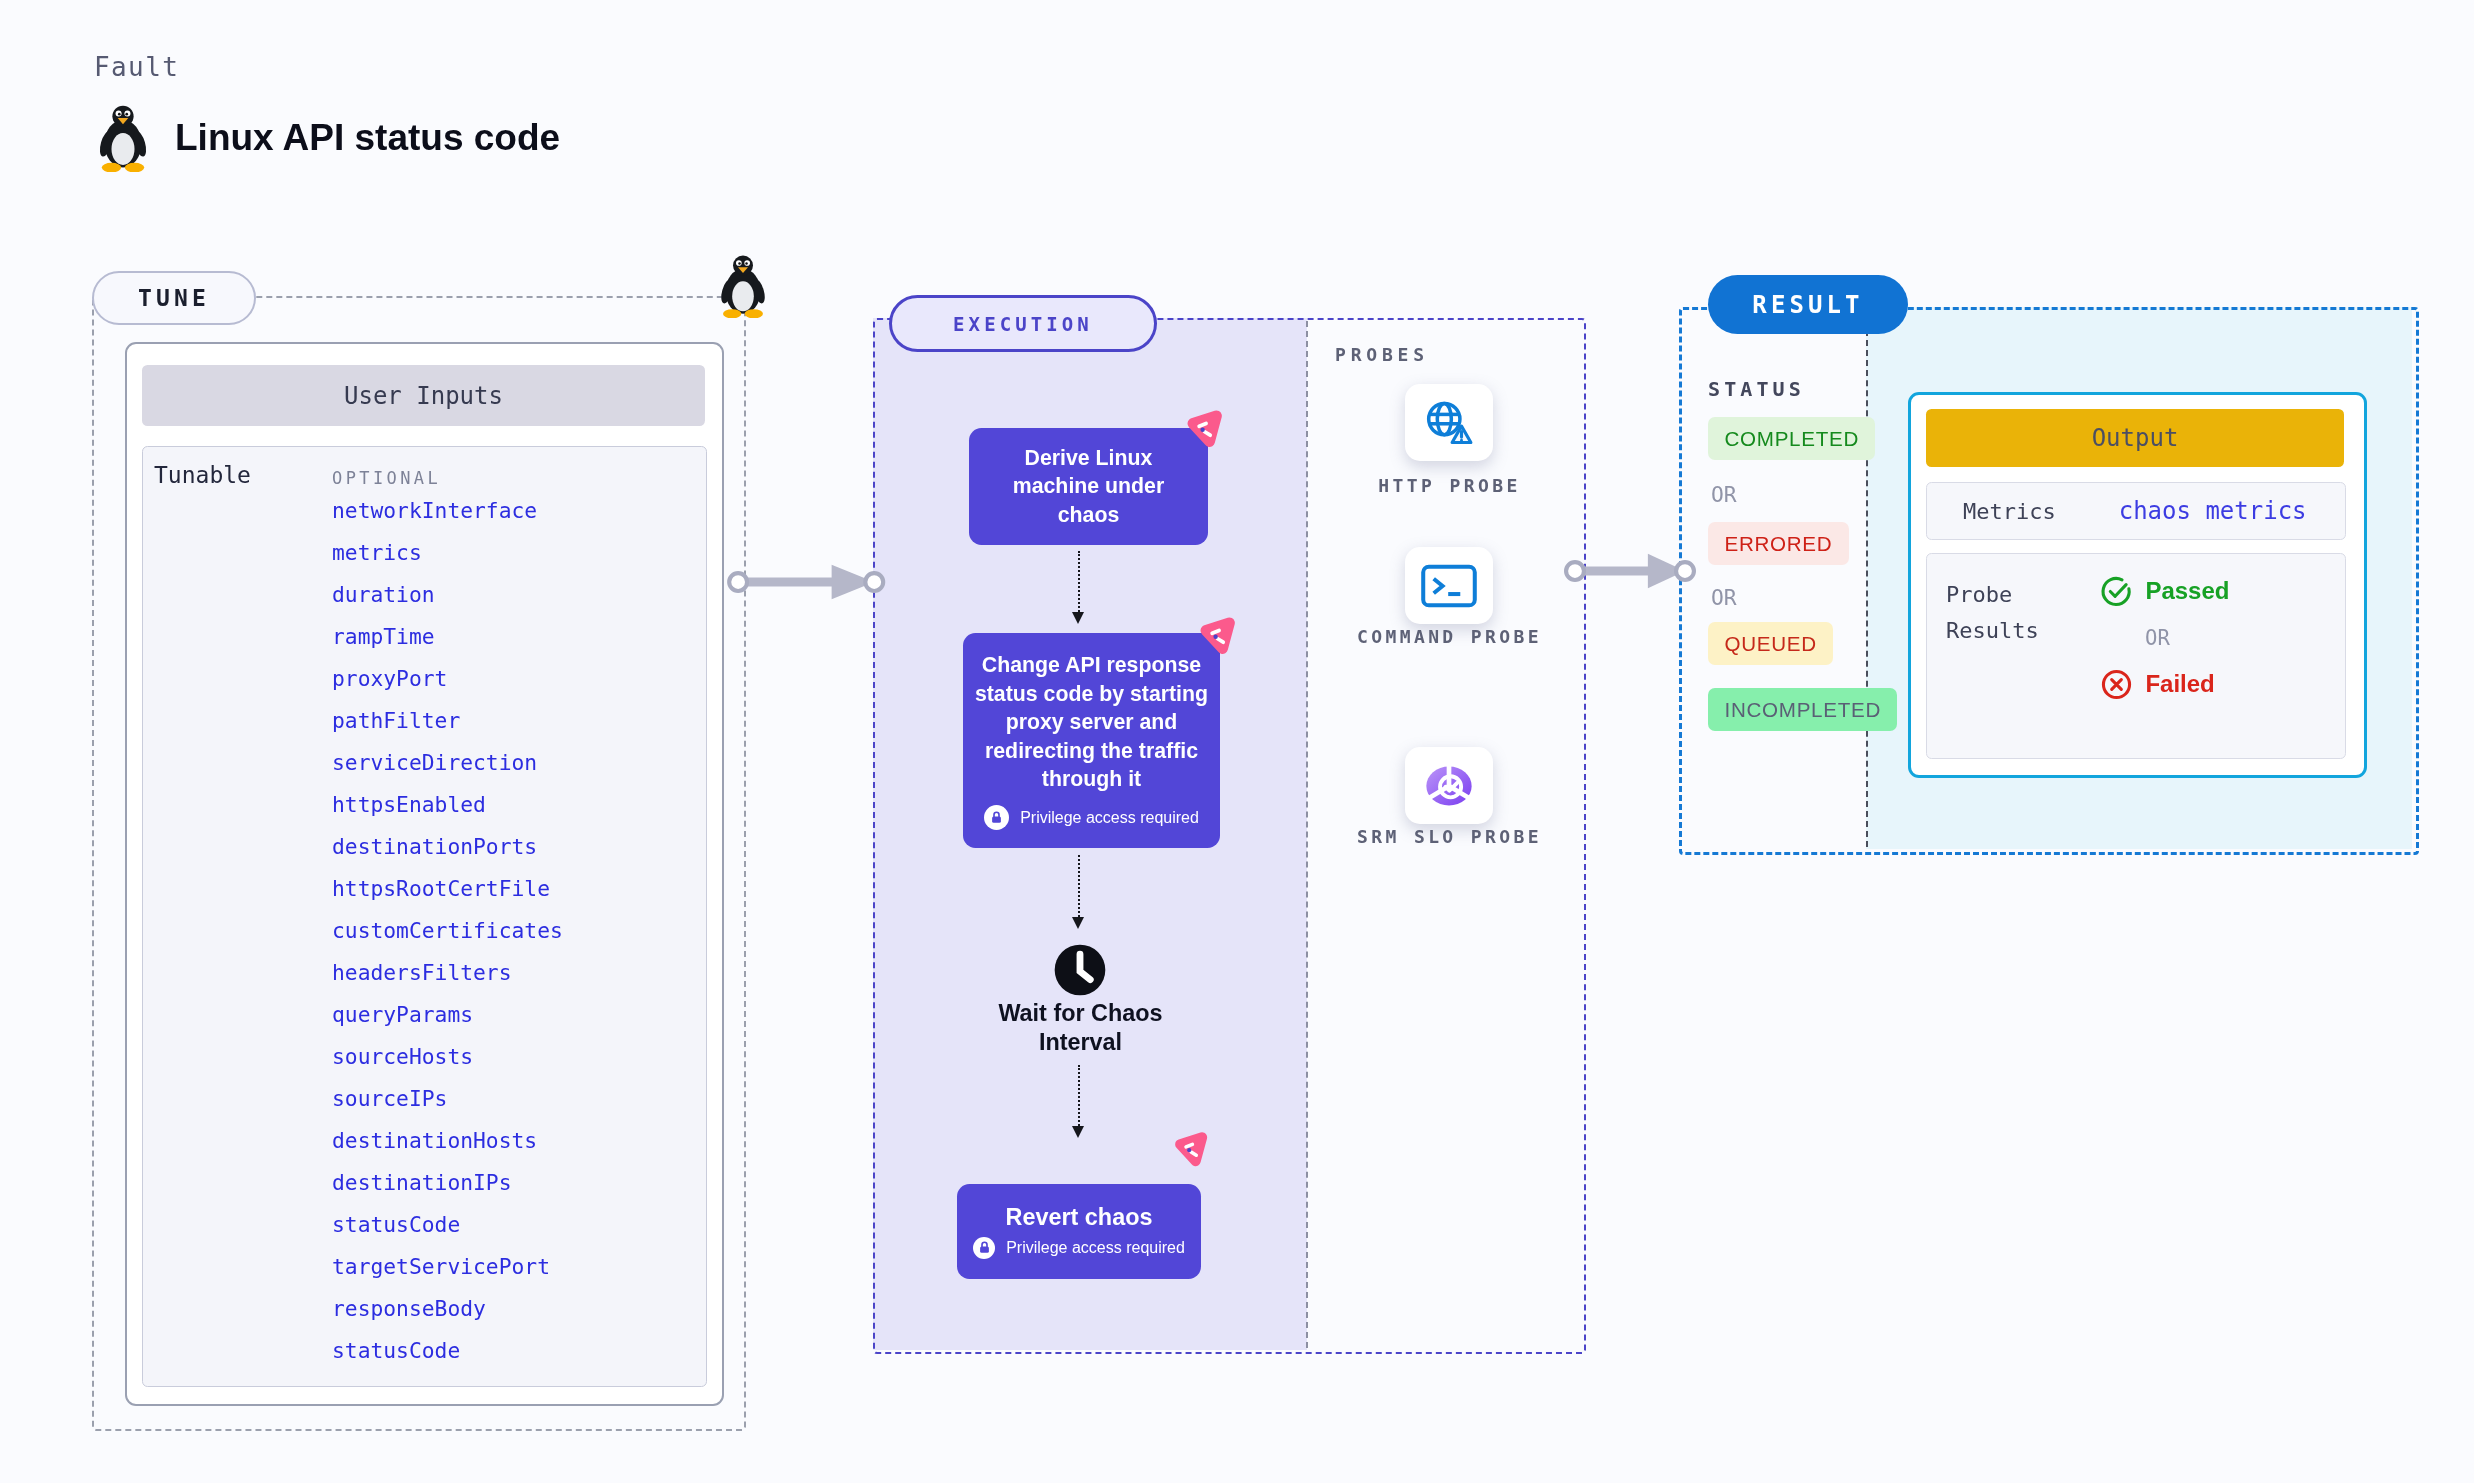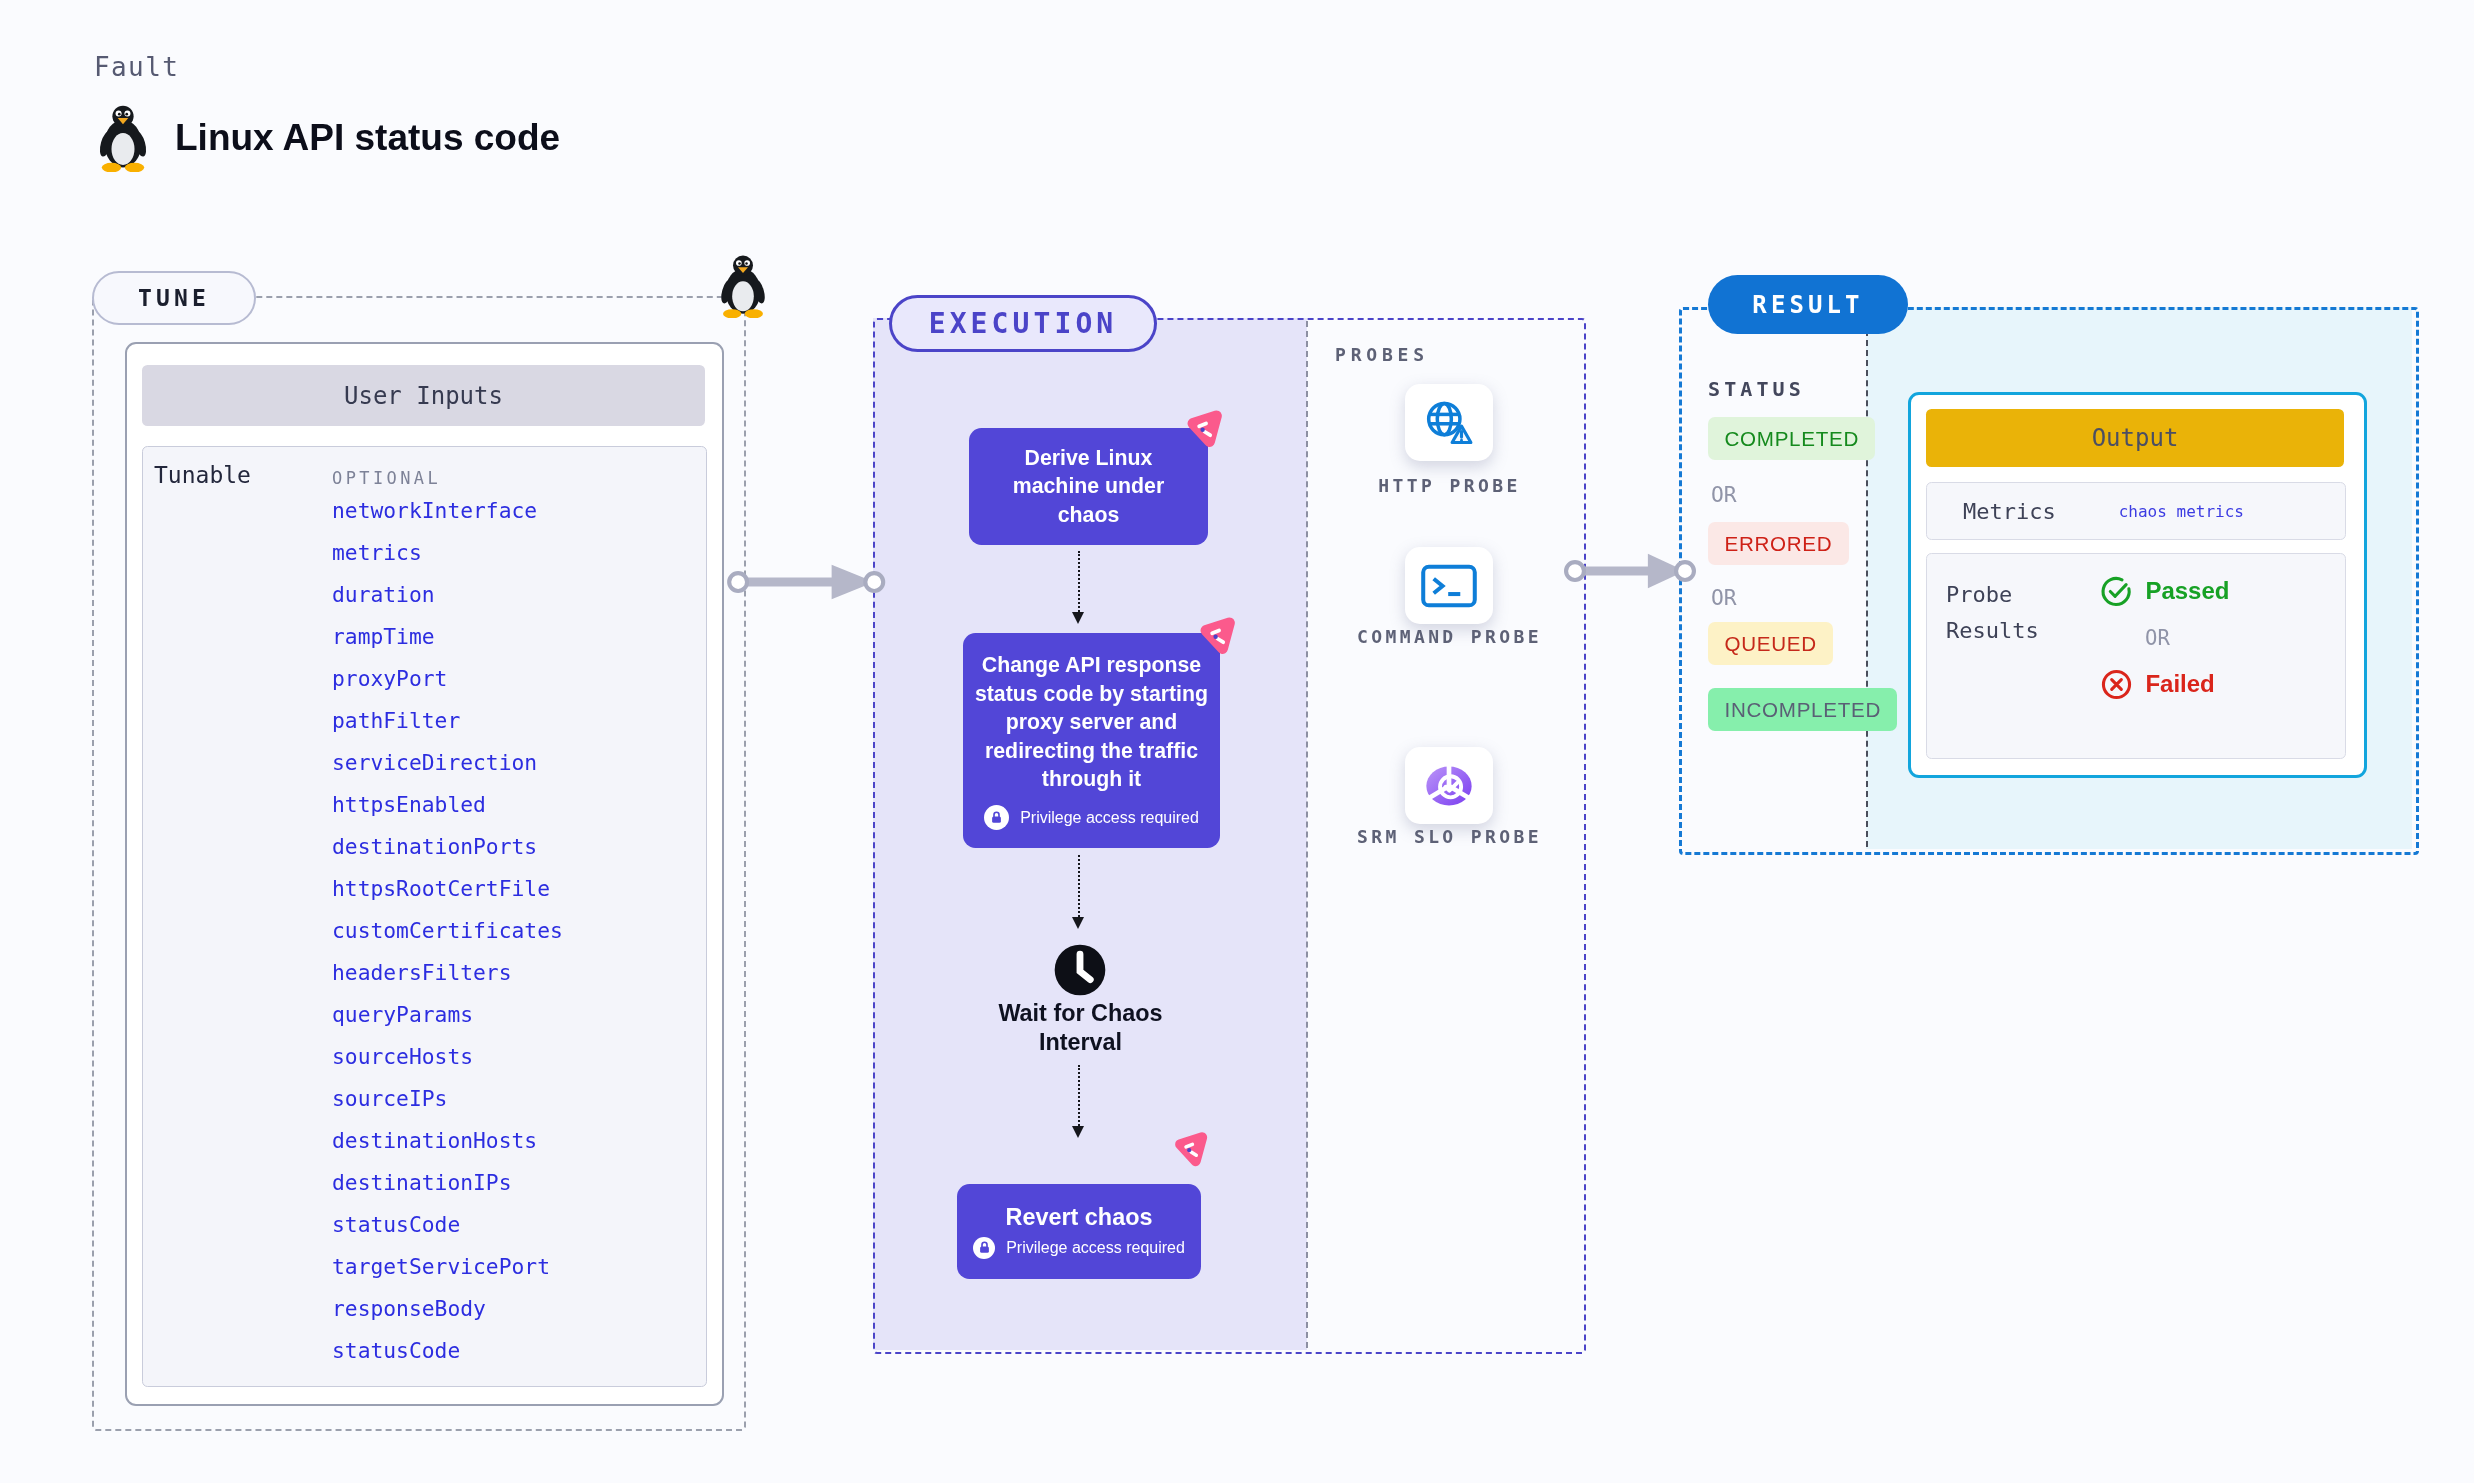--- a/index.html
+++ b/index.html
@@ -12,21 +12,21 @@
   .fault-label{left:94px;top:52px;font-size:26px;color:#565a72;letter-spacing:1.4px;}
   .title-row{left:96px;top:103px;display:flex;align-items:center;gap:25px;}
   .page-title{font-size:37px;font-weight:bold;color:#0c0e1a;}
 
   
   .pill{display:flex;align-items:center;justify-content:center;border-radius:30px;
         font-weight:bold;letter-spacing:4.1px;}
   .tune-pill{left:92px;top:271px;width:160px;height:50px;background:#f7f8fd;
         border:2.8px solid #b7bbd2;color:#1b1f2e;font-size:23px;z-index:6;}
   .exec-pill{left:889px;top:295px;width:262px;height:51px;background:#e9e8fc;
-        border:3.4px solid #4b44c8;color:#4b44c8;font-size:28px;z-index:6;}
+        border:3.4px solid #4b44c8;color:#4b44c8;font-size:19px;z-index:6;}
   .result-pill{left:1708px;top:275px;width:200px;height:59px;background:#1173d3;
         border:none;color:#ffffff;font-size:24px;z-index:6;}
 
   
   .tune-rect{left:92px;top:296px;width:650px;height:1131px;border:2.8px dashed #9ba0ad;border-radius:4.1px;}
   .exec-fill{left:873px;top:318px;width:434px;height:1032px;background:#e5e4f9;}
   .exec-rect{left:873px;top:318px;width:709px;height:1032px;border:2.8px dashed #4b44c8;border-radius:4.1px;}
   .exec-divider{left:1306px;top:321px;height:1027px;width:0;border-left:2.1px dashed #8d90a2;}
   .result-fill{left:1866px;top:307px;width:546px;height:542px;background:#e7f5fb;}
   .result-rect{left:1679px;top:307px;width:734px;height:542px;border:3.4px dashed #1579d4;border-radius:4.1px;}
@@ -82,21 +82,21 @@
   .or1{top:482px;} .or2{top:585px;} .or3{top:684px;}
 
   
   .output-box{left:1908px;top:392px;width:453px;height:380px;background:#ffffff;
         border:3.4px solid #12a5dd;border-radius:11px;z-index:3;}
   .output-header{left:1926px;top:409px;width:418px;height:58px;background:#eab308;border-radius:5.5px;
         display:flex;align-items:center;justify-content:center;font-size:24px;color:#4b4f63;z-index:4;}
   .out-row{position:absolute;background:#f6f7fb;border:1.4px solid #d9dbe6;border-radius:5.5px;z-index:4;}
   .row-metrics{left:1926px;top:482px;width:418px;height:56px;display:flex;align-items:center;}
   .metrics-label{margin-left:36px;font-size:22px;color:#3e4257;}
-  .metrics-value{margin-left:63px;font-size:16px;color:#3c3ce2;}
+  .metrics-value{margin-left:63px;font-size:24px;color:#3c3ce2;}
   .row-probe{left:1926px;top:553px;width:418px;height:204px;}
   .probe-results-label{position:absolute;left:19px;top:23.4px;width:138px;font-size:22px;
         color:#3e4257;line-height:1.6;}
   .pr-right{position:absolute;left:173px;top:20.6px;}
   .pr-line{display:flex;align-items:center;gap:12.4px;}
   .pr-line svg{width:33px;height:33px;}
   .passed-text{font-size:24px;font-weight:bold;color:#17a125;}
   .failed-text{font-size:24px;font-weight:bold;color:#da251b;}
   .pr-or{font-size:20.6px;color:#9094a8;margin:18px 0 18px 45px;}
 

